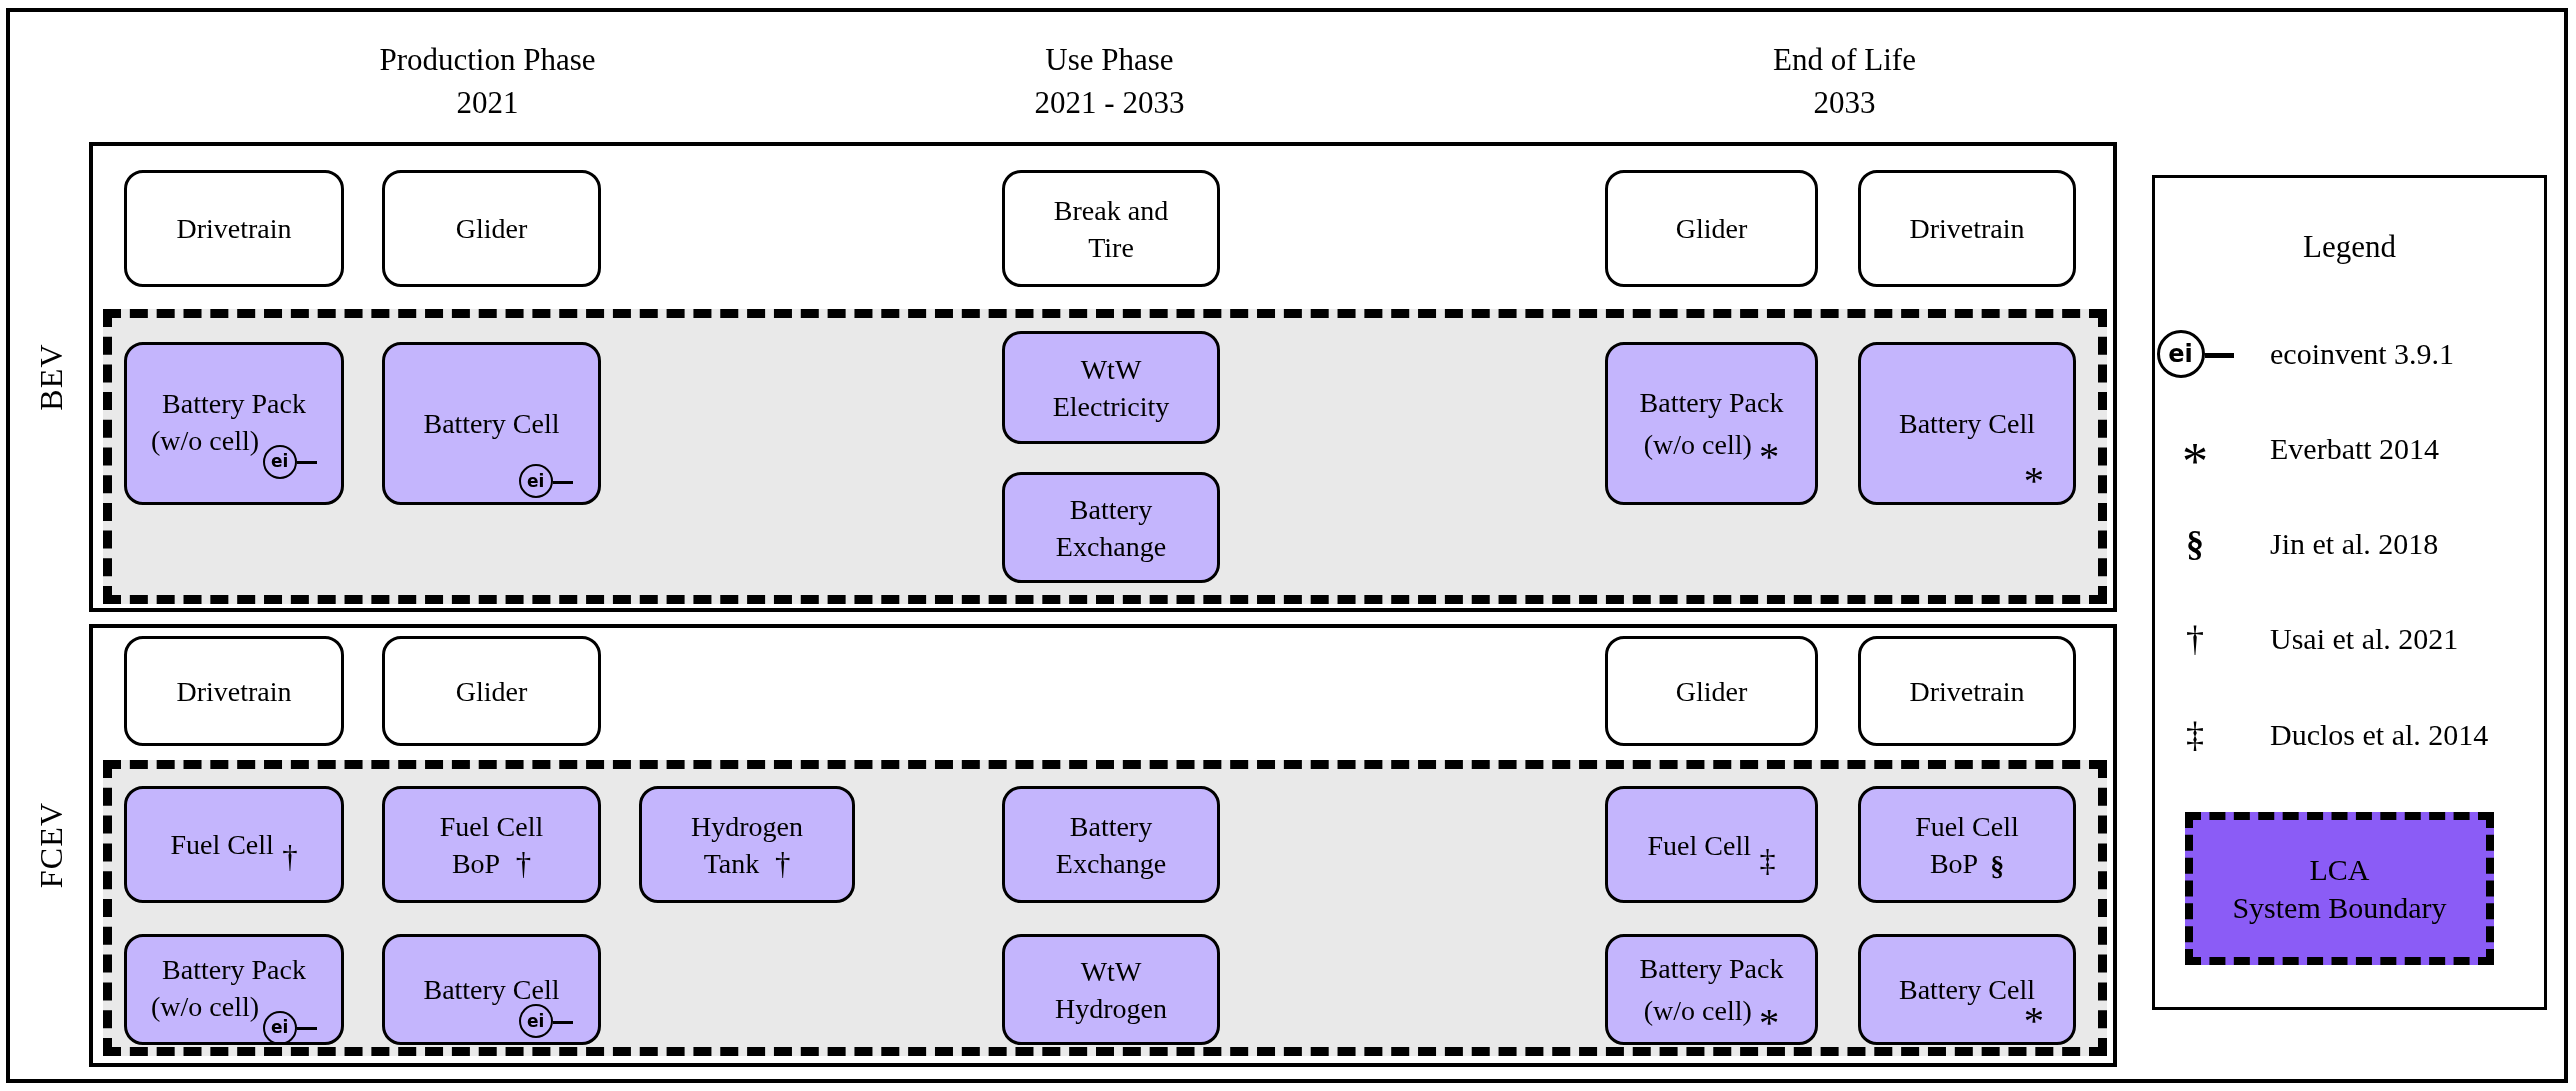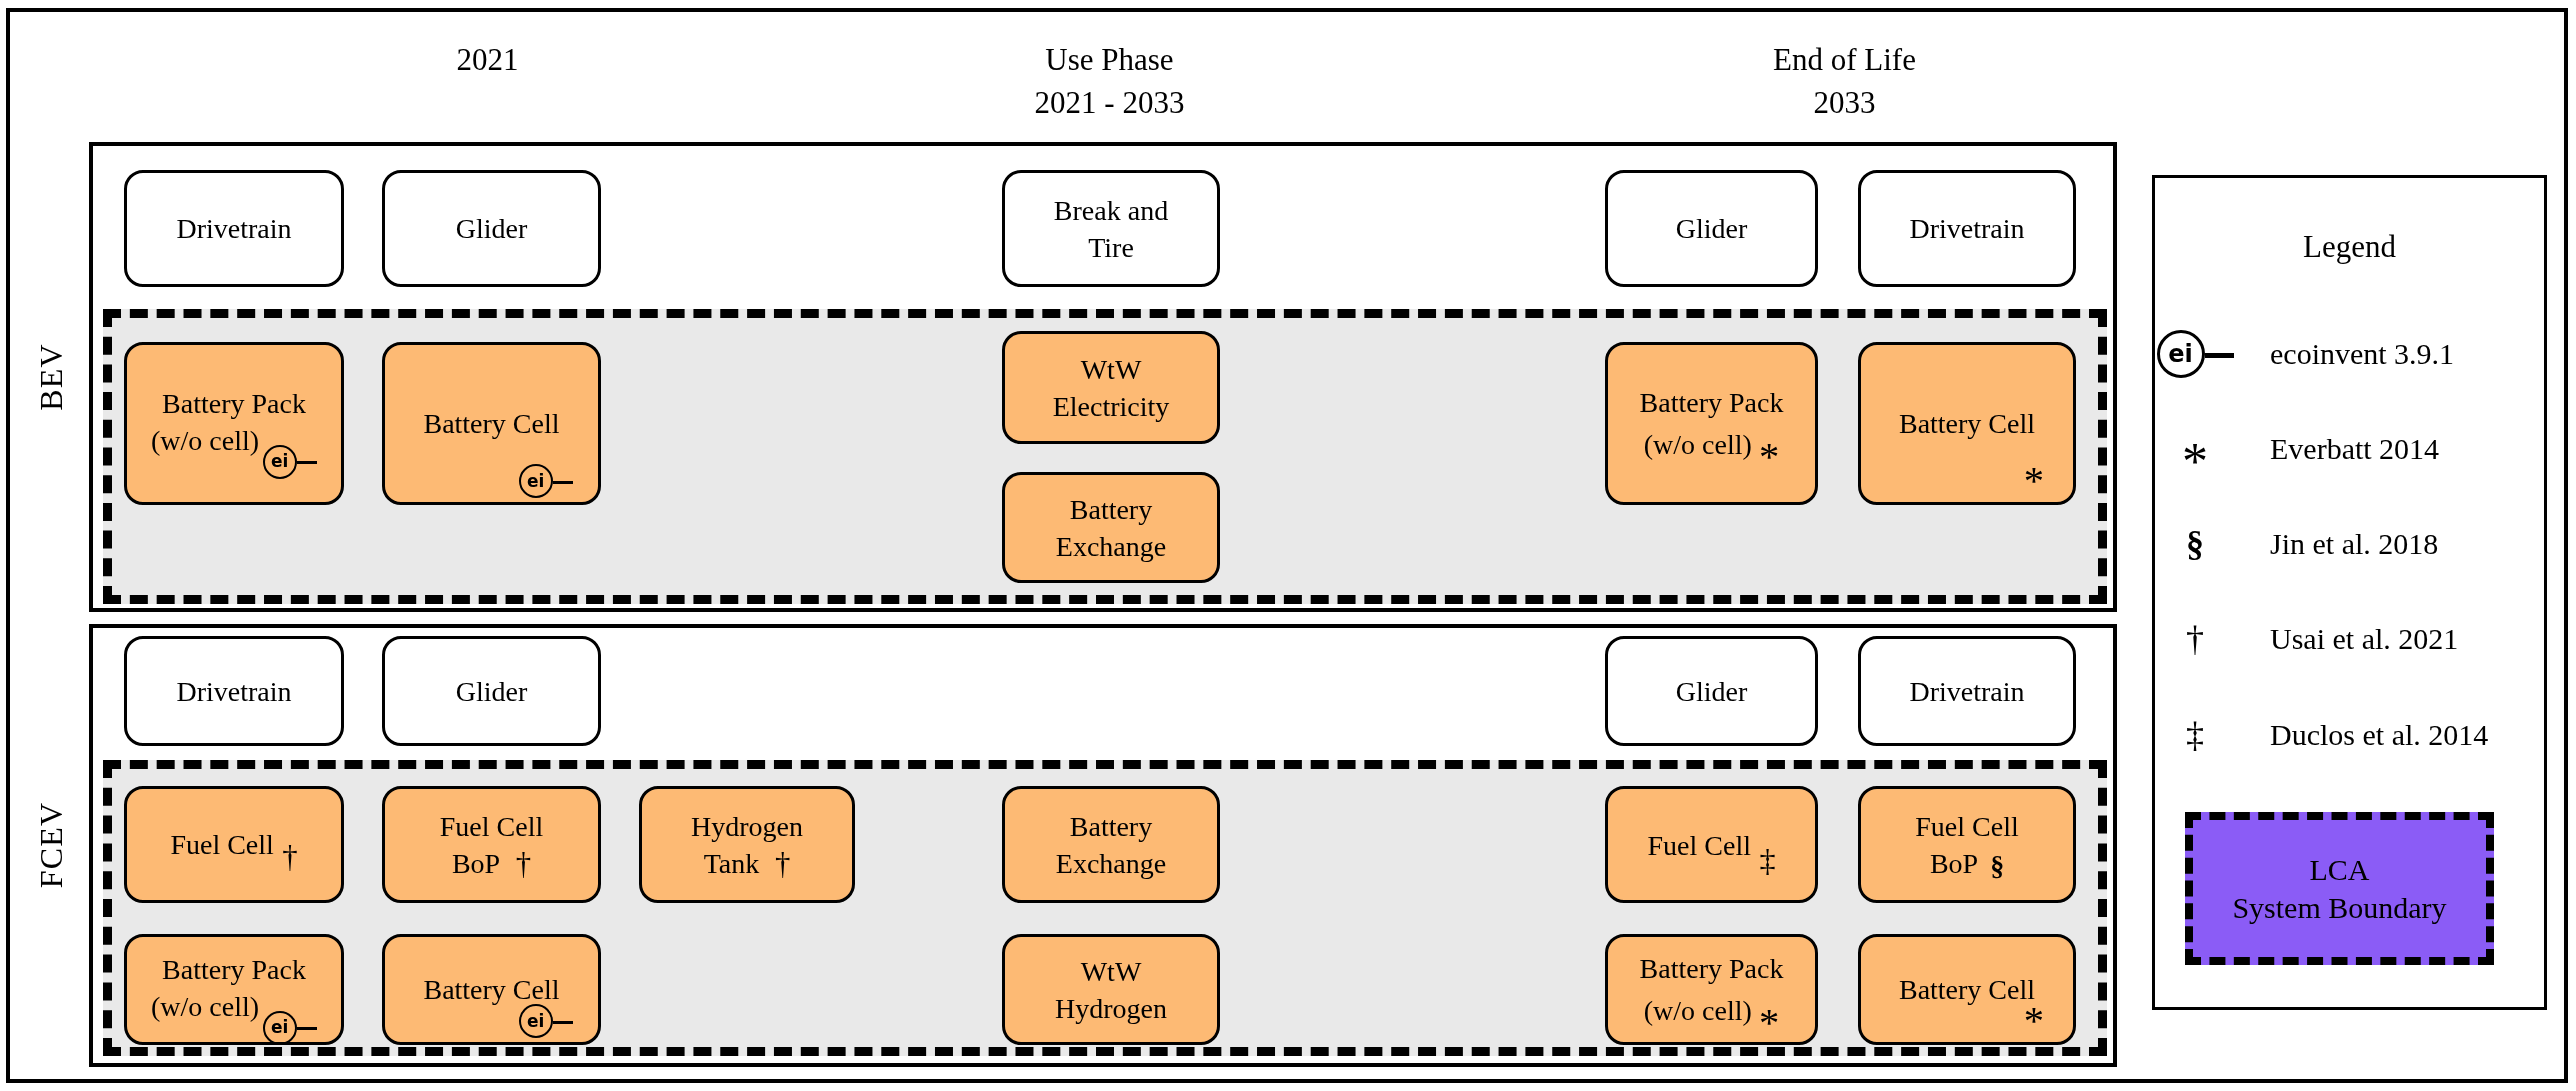--- a/index.html
+++ b/index.html
@@ -16,21 +16,21 @@
   #header-eol        { left:1575px; }
 
   .panel { border:4.2px solid #000; background:transparent; }
   .dash-area { border:9px dashed #000; background:#e9e9e9; }
 
   .vlabel { font-size:32px; white-space:nowrap; transform:translate(-50%,-50%) rotate(-90deg); letter-spacing:1.2px; }
 
   .box { border:3.6px solid #000; border-radius:19px; background:#fff;
          display:flex; flex-direction:column; align-items:center; justify-content:center;
          font-size:28px; line-height:37px; text-align:center; }
-  .box.gray { background:#fdba74; }
+  .box.gray { background:#c4b5fd; }
   .line { white-space:nowrap; }
 
   
   .mk { display:inline-block; }
   .mk-inline { margin-left:15.6px; transform:translateY(1.2px); }
   .mk-inline-low { margin-left:8.4px; transform:translateY(12px); }
   .mk-corner { position:absolute; right:27.6px; bottom:6px; }
   .mk-sym-asterisk { font-size:1.45em; line-height:1; }
   .mk-inline-low.mk-sym-asterisk { transform:translateY(15.6px); margin-left:7.2px; }
   .mk-corner.mk-sym-asterisk { bottom:0px; right:29px; }
@@ -65,20 +65,21 @@
              display:flex; flex-direction:column; align-items:center; justify-content:center;
              font-size:30px; line-height:38px; text-align:center; }
 </style>
 </head>
 <body>
 
 <div id="stage">
   <div id="figure-border" class="abs"></div>
 
   <div id="header-production" class="abs phase-header">
+    <div class="line">Production Phase</div>
     <div class="line">2021</div>
   </div>
   <div id="header-use" class="abs phase-header">
     <div class="line">Use Phase</div>
     <div class="line">2021 - 2033</div>
   </div>
   <div id="header-eol" class="abs phase-header">
     <div class="line">End of Life</div>
     <div class="line">2033</div>
   </div>

